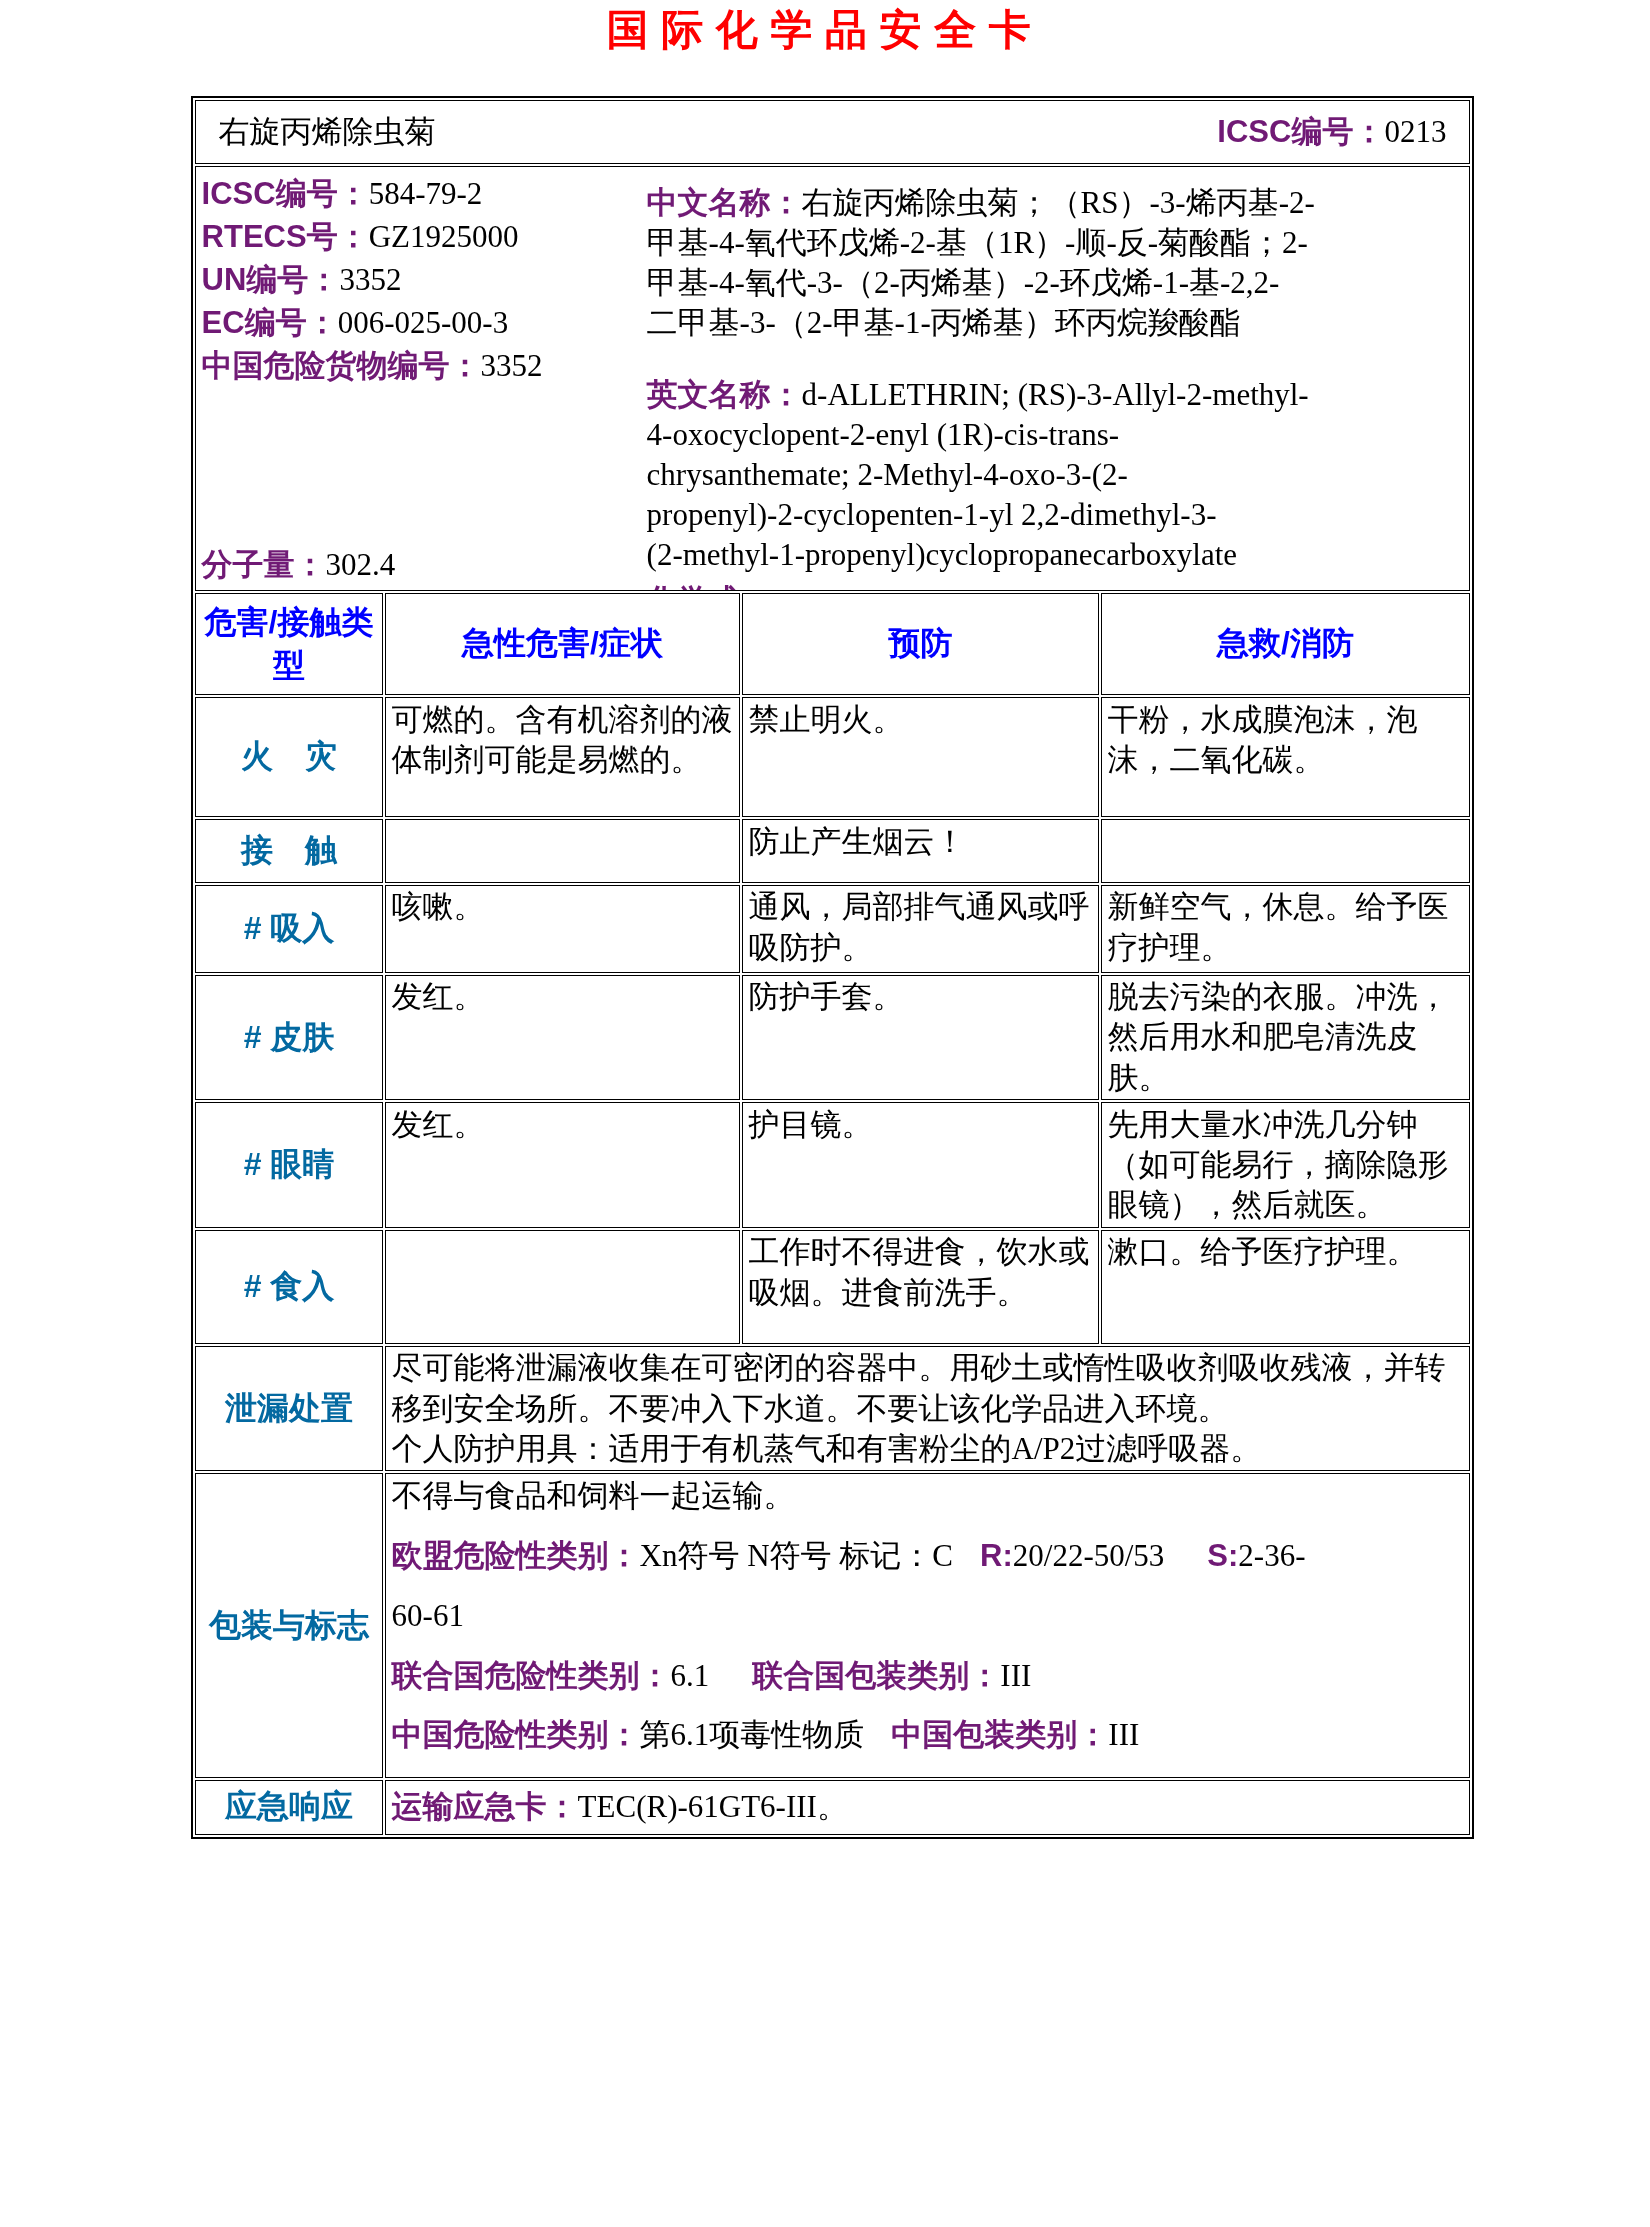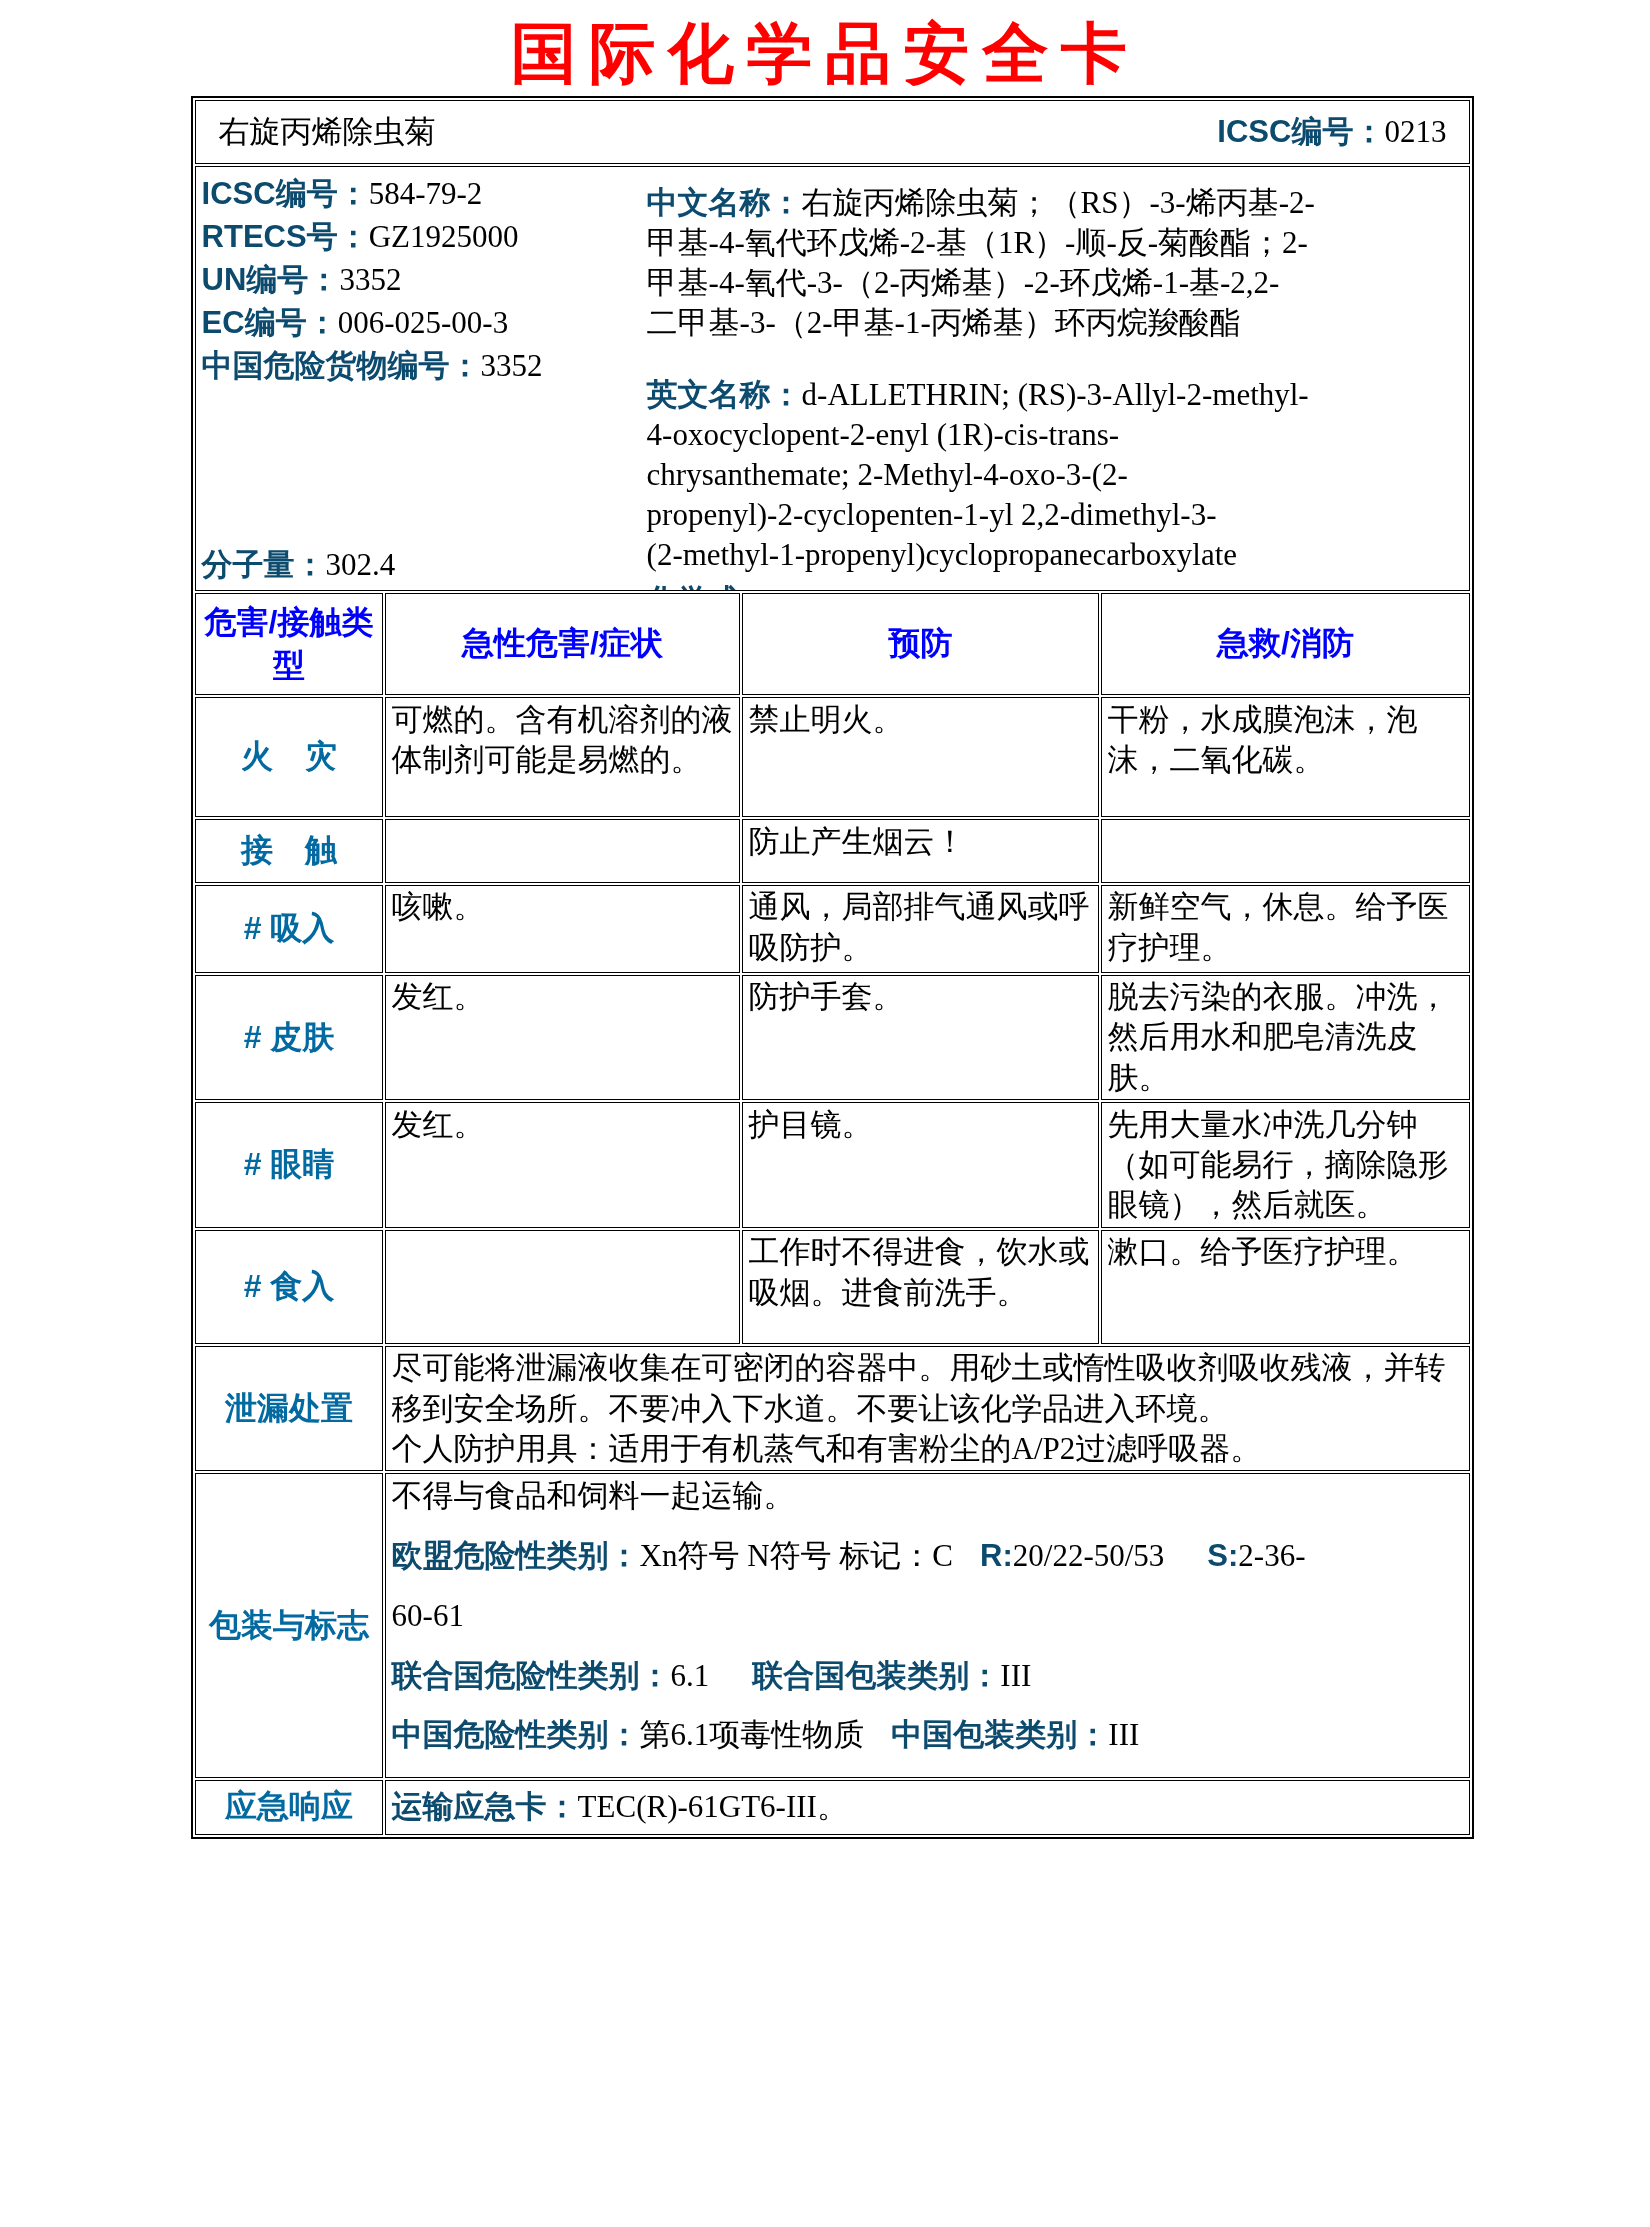--- a/index.html
+++ b/index.html
@@ -2,40 +2,40 @@
 <html style="font-size:11.2px"><head>
 <meta charset="utf-8">
 <style>
   html, body { margin: 0; padding: 0; background: #ffffff; }
   body {
     width: 1650px; height: 2227px; position: relative;
     font-family: "Liberation Serif", "DejaVu Serif", serif;
     color: #000000;
   }
   .page-title {
-    position: absolute; top: 16px; left: 0; width: 1650px;
+    position: absolute; top: 6px; left: 0; width: 1650px;
     text-align: center;
     font-family: "Liberation Sans", "DejaVu Sans", sans-serif;
-    font-weight: bold; font-size: 66px; line-height: 1.15;
+    font-weight: bold; font-size: 42px; line-height: 1.15;
     color: #FF0000; letter-spacing: 12.6px;
   }
   table.card {
     position: absolute; left: 191px; top: 96px; width: 1268px;
     table-layout: fixed;
     border-collapse: separate; border-spacing: 2.1px;
     border: 2.8px solid #000000; background: #ffffff;
   }
   td {
     border: 1.4px solid #000000;
     font-size: 31px; line-height: 1.3;
     padding: 1.4px 5.6px; vertical-align: top; overflow: hidden;
     word-break: break-word;
   }
   .lbl {
-    color: #0c4a6e;
+    color: #701a75;
     font-family: "Liberation Sans", "DejaVu Sans", sans-serif;
     font-weight: bold;
   }
   
   .r-name td { height: 59px; vertical-align: middle; }
   .name-row { display: flex; justify-content: space-between; align-items: flex-end; padding: 0 17px; }
   
   .r-ids td { height: 420px; }
   .ids-wrap { display: flex; height: 418px; }
   .ids-left { flex: none; width: 445px; display: flex; flex-direction: column; padding-top: 4.2px; }

